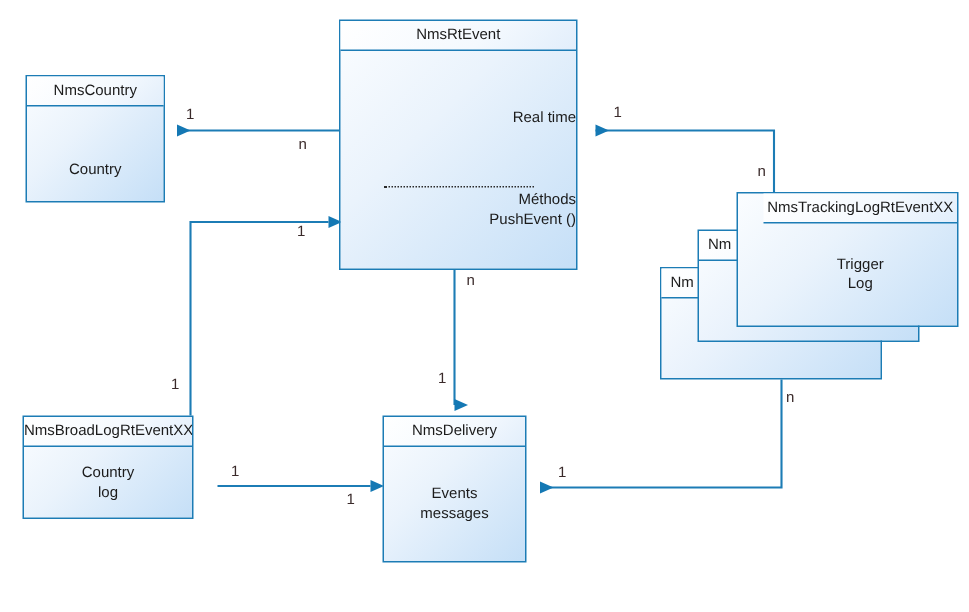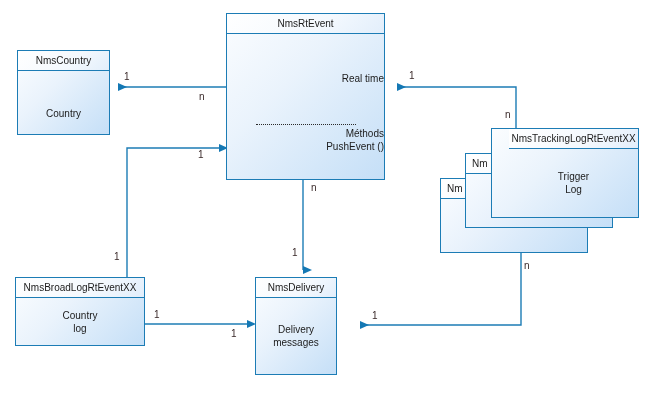--- a/index.html
+++ b/index.html
@@ -184,32 +184,32 @@
     </div>
   </div>
 
   <div class="uml-box" style="left:17px; top:50px; width:93px; height:85px;gap:22px;">
     <div class="uml-header">NmsCountry</div>
     <div class="uml-body">
       <span class="line">Country</span>
     </div>
   </div>
 
-  <div class="uml-box" style="left:15px; top:277px; width:130px; height:69px;">
+  <div class="uml-box" style="left:15px; top:277px; width:114px; height:69px;">
     <div class="uml-header">NmsBroadLogRtEventXX</div>
     <div class="uml-body">
       <span class="line">Country</span>
       <span class="line">log</span>
     </div>
   </div>
 
-  <div class="uml-box" style="left:255px; top:277px; width:82px; height:98px;">
+  <div class="uml-box" style="left:255px; top:277px; width:96px; height:98px;">
     <div class="uml-header">NmsDelivery</div>
     <div class="uml-body">
-      <span class="line">Delivery</span>
+      <span class="line">Events</span>
       <span class="line">messages</span>
     </div>
   </div>
 
   <div class="uml-box" style="left:491px; top:128px; width:148px; height:90px;padding-left:17px;">
     <div class="uml-header">NmsTrackingLogRtEventXX</div>
     <div class="uml-body">
       <span class="line">Trigger</span>
       <span class="line">Log</span>
     </div>

